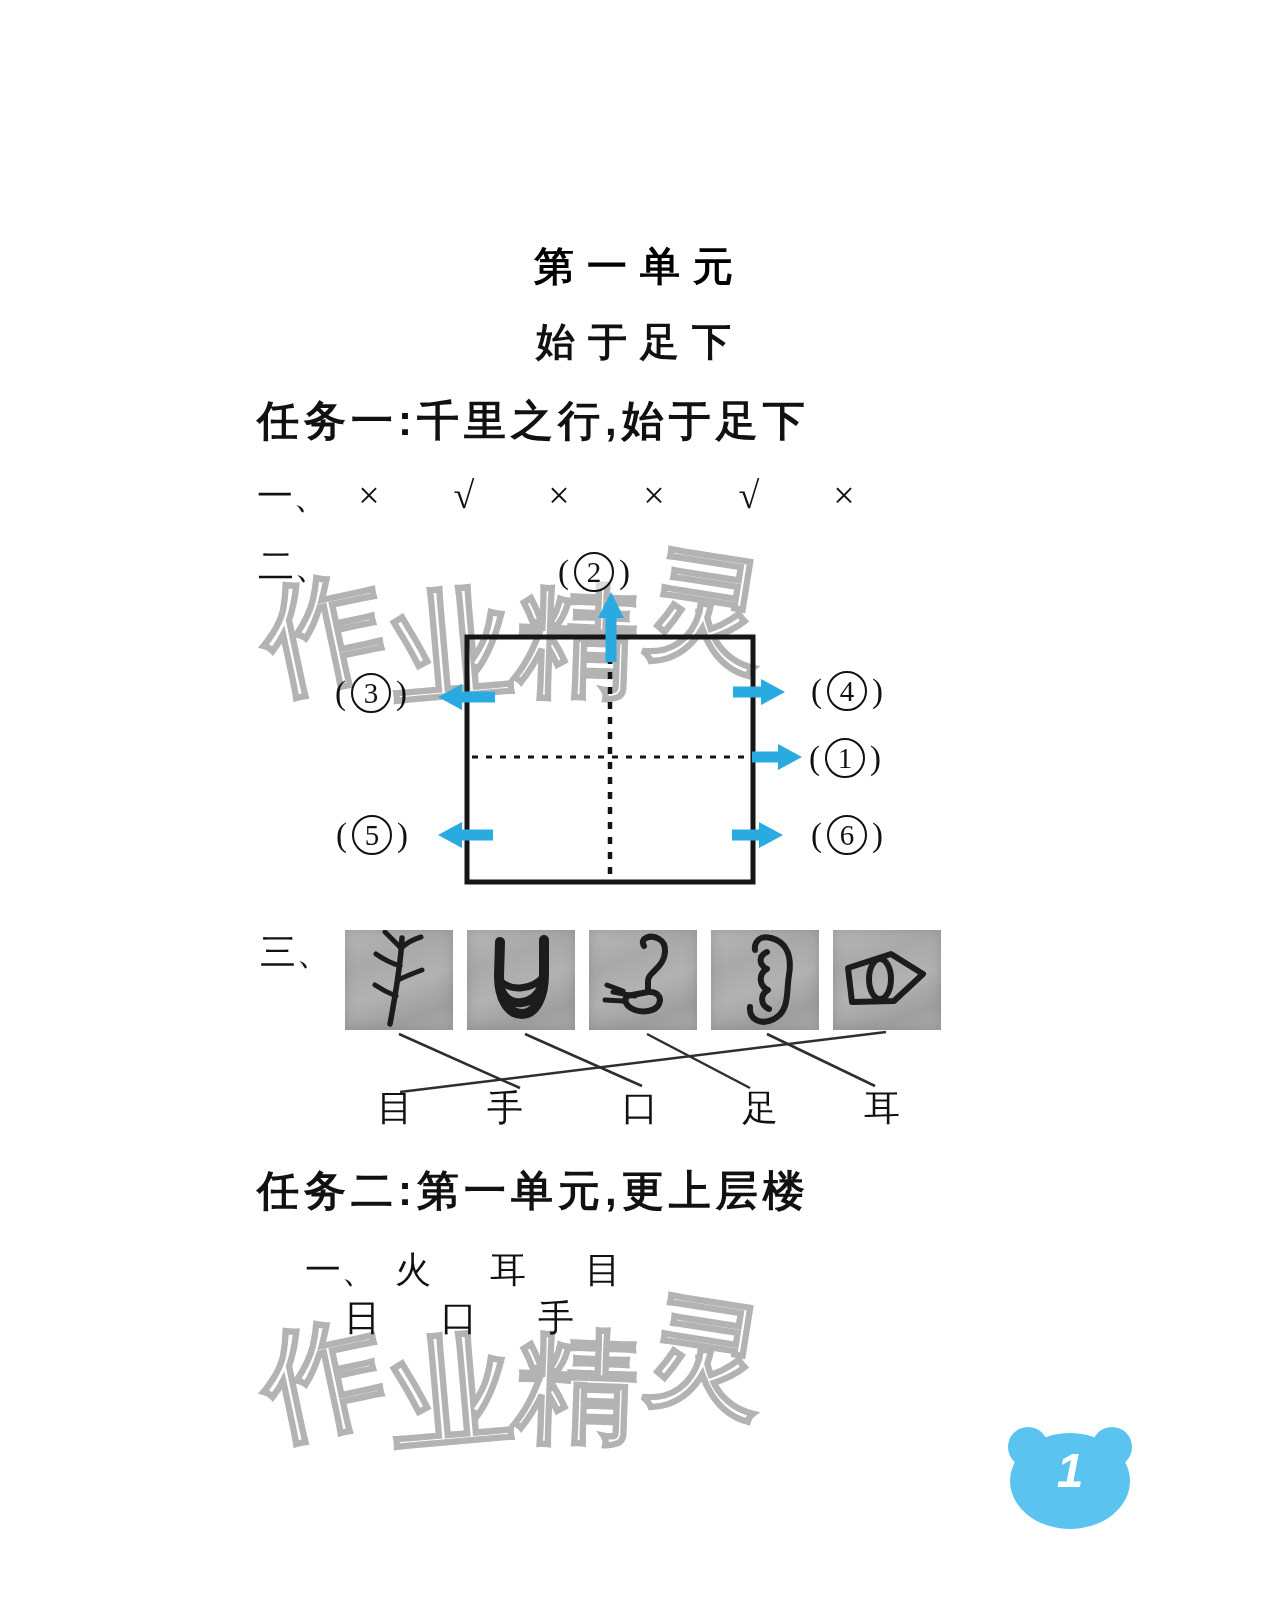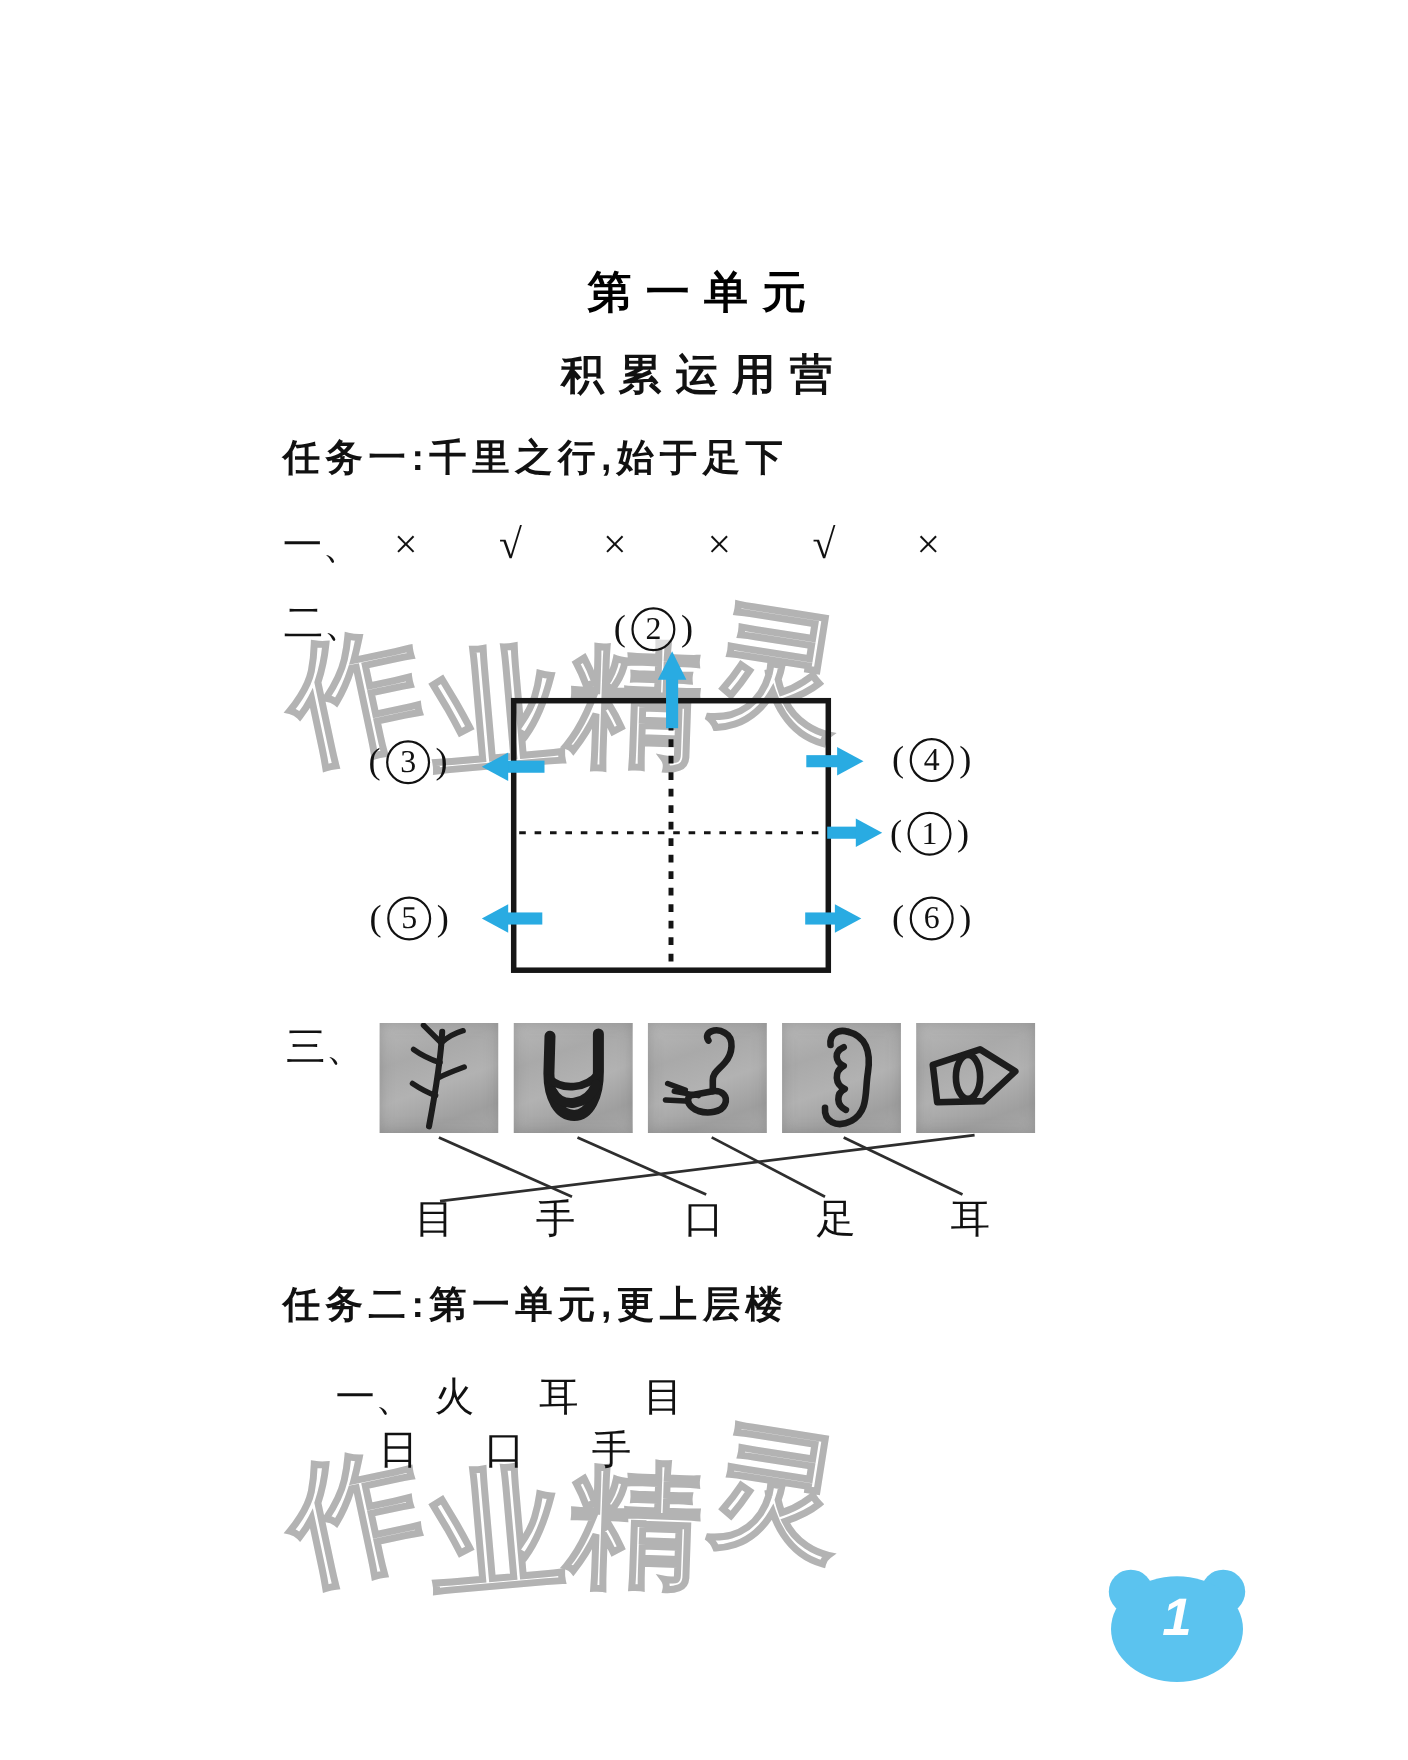--- a/index.html
+++ b/index.html
@@ -24,21 +24,21 @@
   #unit-title{
     top:246px;font-family:"Liberation Sans","DejaVu Sans",sans-serif;
     font-size:40px;font-weight:bold;color:#000000;letter-spacing:13px;line-height:1;
   }
   #section-title{
     top:322px;font-size:39px;font-weight:bold;letter-spacing:13px;line-height:1;
   }
   .task-heading{
     position:absolute;left:257px;z-index:2;
     font-family:"Liberation Sans","DejaVu Sans",sans-serif;
-    font-size:34px;font-weight:bold;letter-spacing:5px;line-height:1.2;white-space:nowrap;
+    font-size:42px;font-weight:bold;letter-spacing:5px;line-height:1.2;white-space:nowrap;
   }
   #task1-heading{top:396px;}
   #task2-heading{top:1166px;}
   
   .q-label{font-size:36px;line-height:1;}
   .answer-row{position:absolute;z-index:2;white-space:nowrap;font-size:36px;line-height:1;}
   #q1-row{left:257px;top:476px;}
   #q1-row .lbl{margin-right:22px;}
   #q1-row .mark{display:inline-block;width:36px;text-align:center;margin-right:59px;font-size:38px;}
   #q2-label{position:absolute;left:258px;top:548px;z-index:2;}
@@ -96,21 +96,21 @@
   <span>灵</span>
 </div>
 <div class="wm" style="left:260px;top:1306px;">
   <span>作</span>
   <span>业</span>
   <span>精</span>
   <span>灵</span>
 </div>
 
 <div id="unit-title" class="center-col">第一单元</div>
-<div id="section-title" class="center-col">积累运用营</div>
+<div id="section-title" class="center-col">始于足下</div>
 <div id="task1-heading" class="task-heading">任务一:千里之行,始于足下</div>
 
 <div id="q1-row" class="answer-row">
   <span class="lbl q-label">一、</span><span class="mark">×</span><span class="mark">√</span><span class="mark">×</span><span class="mark">×</span><span class="mark">√</span><span class="mark">×</span>
 </div>
 
 <div id="q2-label" class="q-label">二、</div>
 
 <svg id="diagram-svg" width="440" height="360" viewBox="0 0 440 360">
   <line x1="230" y1="102" x2="230" y2="338" stroke="#141414" stroke-width="4.5" stroke-dasharray="7 8"></line>

